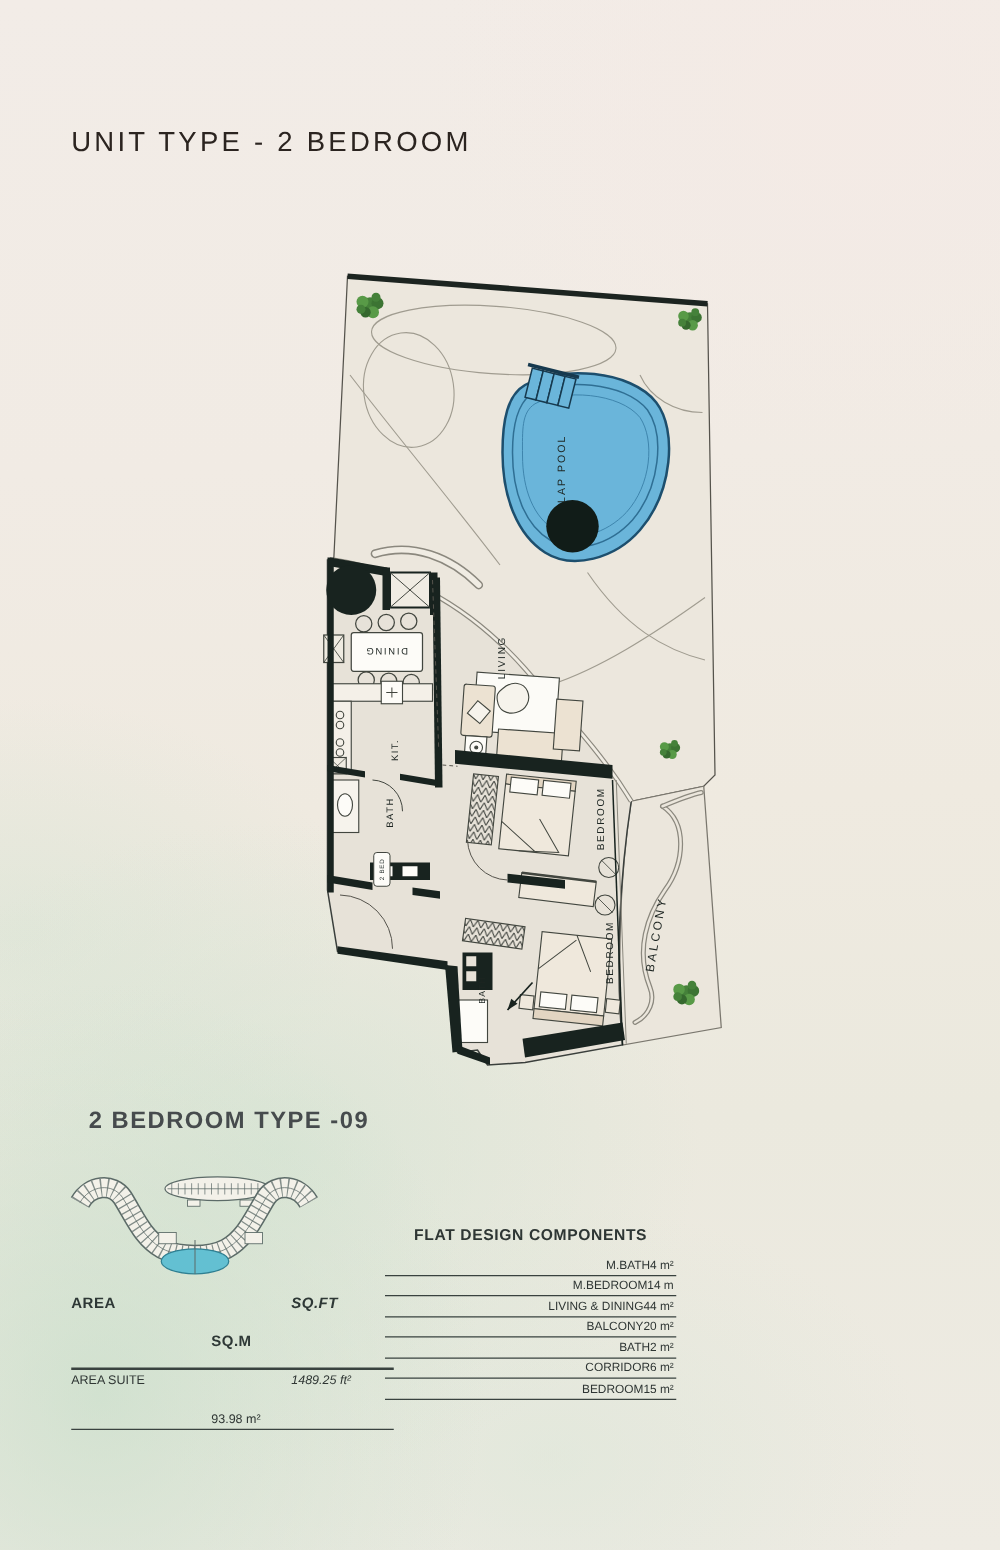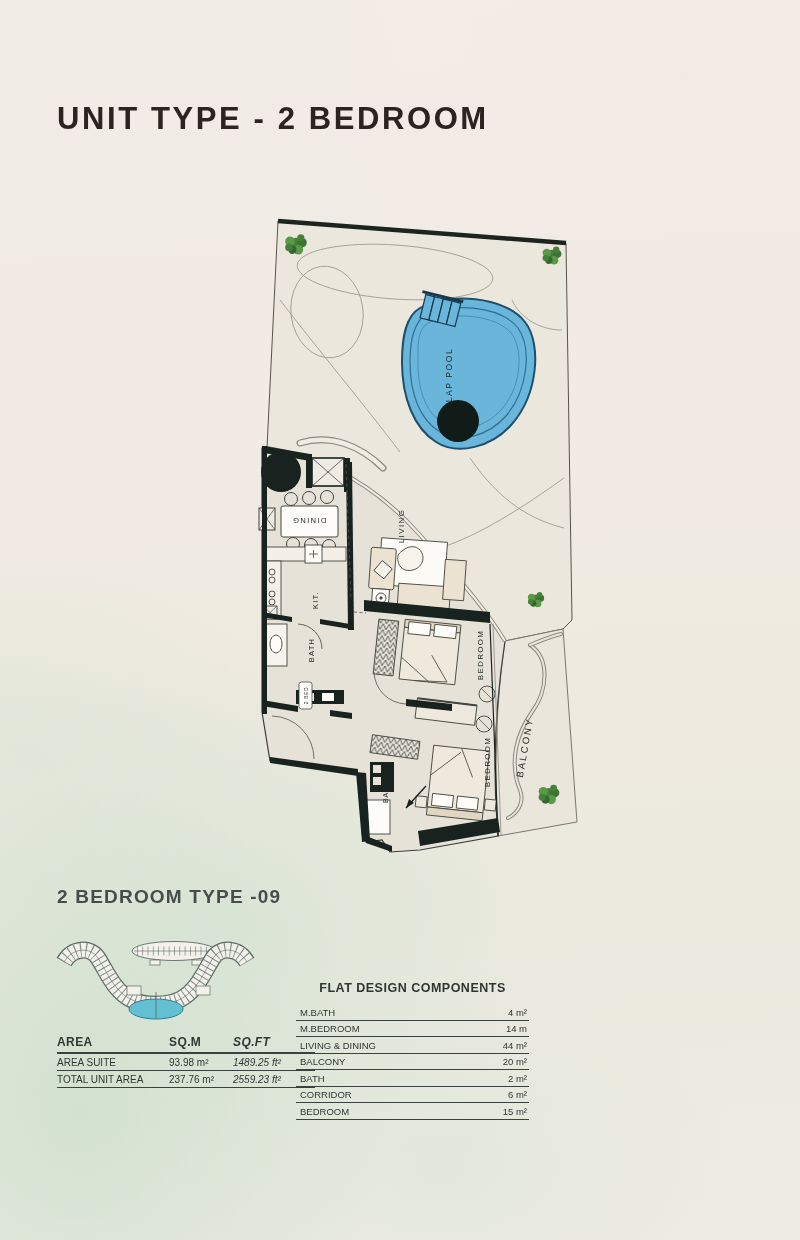--- a/index.html
+++ b/index.html
@@ -9,36 +9,36 @@
     background:
       radial-gradient(55% 38% at 10% 90%, rgba(199,222,201,.70), rgba(199,222,201,0) 70%),
       radial-gradient(60% 30% at 28% 74%, rgba(206,226,208,.55), rgba(206,226,208,0) 70%),
       radial-gradient(50% 22% at 55% 94%, rgba(214,229,213,.45), rgba(214,229,213,0) 75%),
       radial-gradient(45% 20% at 2% 60%, rgba(210,227,210,.45), rgba(210,227,210,0) 75%),
       radial-gradient(60% 35% at 85% 6%, rgba(244,234,229,.85), rgba(244,234,229,0) 70%),
       linear-gradient(178deg,#f2ece7 0%,#f1ebe4 30%,#efeae0 52%,#ebe9de 72%,#eeebe3 100%);
   }
   .page-title{
     position:absolute;left:57px;top:101px;
-    font-size:31px;font-weight:700;letter-spacing:2.6px;color:#2b2420;
+    font-size:22px;font-weight:400;letter-spacing:2.6px;color:#2b2420;
   }
   .section-title{
-    position:absolute;left:57px;top:886px;
+    position:absolute;left:71px;top:886px;
     font-size:19px;font-weight:700;letter-spacing:1.2px;color:#464b4d;
   }
   svg{position:absolute;left:0;top:0;}
   .area-table{position:absolute;left:57px;top:1035px;width:258px;color:#2f3634;}
   .area-table .hrow{display:flex;font-size:12px;font-weight:700;letter-spacing:.4px;
-    color:#2e3836;padding-bottom:3px;border-bottom:2px solid #39423f;}
+    color:#2e3836;padding-bottom:14px;border-bottom:2px solid #39423f;}
   .area-table .drow{display:flex;font-size:10px;padding:3px 0 2px;border-bottom:1.2px solid #39423f;justify-content:flex-end;}
-  .area-table .c1{width:112px;}.area-table .c2{width:64px;}.area-table .c3{flex:1;font-style:italic;}
-  .comp-table{position:absolute;left:296px;top:981px;width:233px;color:#2f3634;}
+  .area-table .c1{width:112px;}.area-table .c2{width:64px;margin-top:31px;}.area-table .c3{flex:1;font-style:italic;}
+  .comp-table{position:absolute;left:308px;top:981px;width:233px;color:#2f3634;}
   .comp-table .ctitle{text-align:center;font-size:12.5px;font-weight:700;letter-spacing:.5px;
     color:#2e3634;margin-bottom:9px;}
-  .comp-table .crow{display:flex;justify-content:space-between;font-size:9.5px;
+  .comp-table .crow{display:flex;justify-content:flex-end;font-size:9.5px;
     padding:2.5px 2px 2px 4px;border-bottom:1px solid #39423f;}
   text{font-family:"Liberation Sans",sans-serif;fill:#1d2522;}
 </style>
 </head>
 <body>
 
 <div class="page">
 
   <div class="page-title">UNIT TYPE - 2 BEDROOM</div>
 
@@ -267,25 +267,20 @@
     <div class="hrow">
       <div class="c1">AREA</div>
       <div class="c2">SQ.M</div>
       <div class="c3">SQ.FT</div>
     </div>
     <div class="drow">
       <div class="c1">AREA SUITE</div>
       <div class="c2">93.98 m²</div>
       <div class="c3">1489.25 ft²</div>
     </div>
-    <div class="drow">
-      <div class="c1">TOTAL UNIT AREA</div>
-      <div class="c2">237.76 m²</div>
-      <div class="c3">2559.23 ft²</div>
-    </div>
   </div>
 
   <div class="comp-table">
     <div class="ctitle">FLAT DESIGN COMPONENTS</div>
     <div class="crow">
       <span>M.BATH</span>
       <span>4 m²</span>
     </div>
     <div class="crow">
       <span>M.BEDROOM</span>

